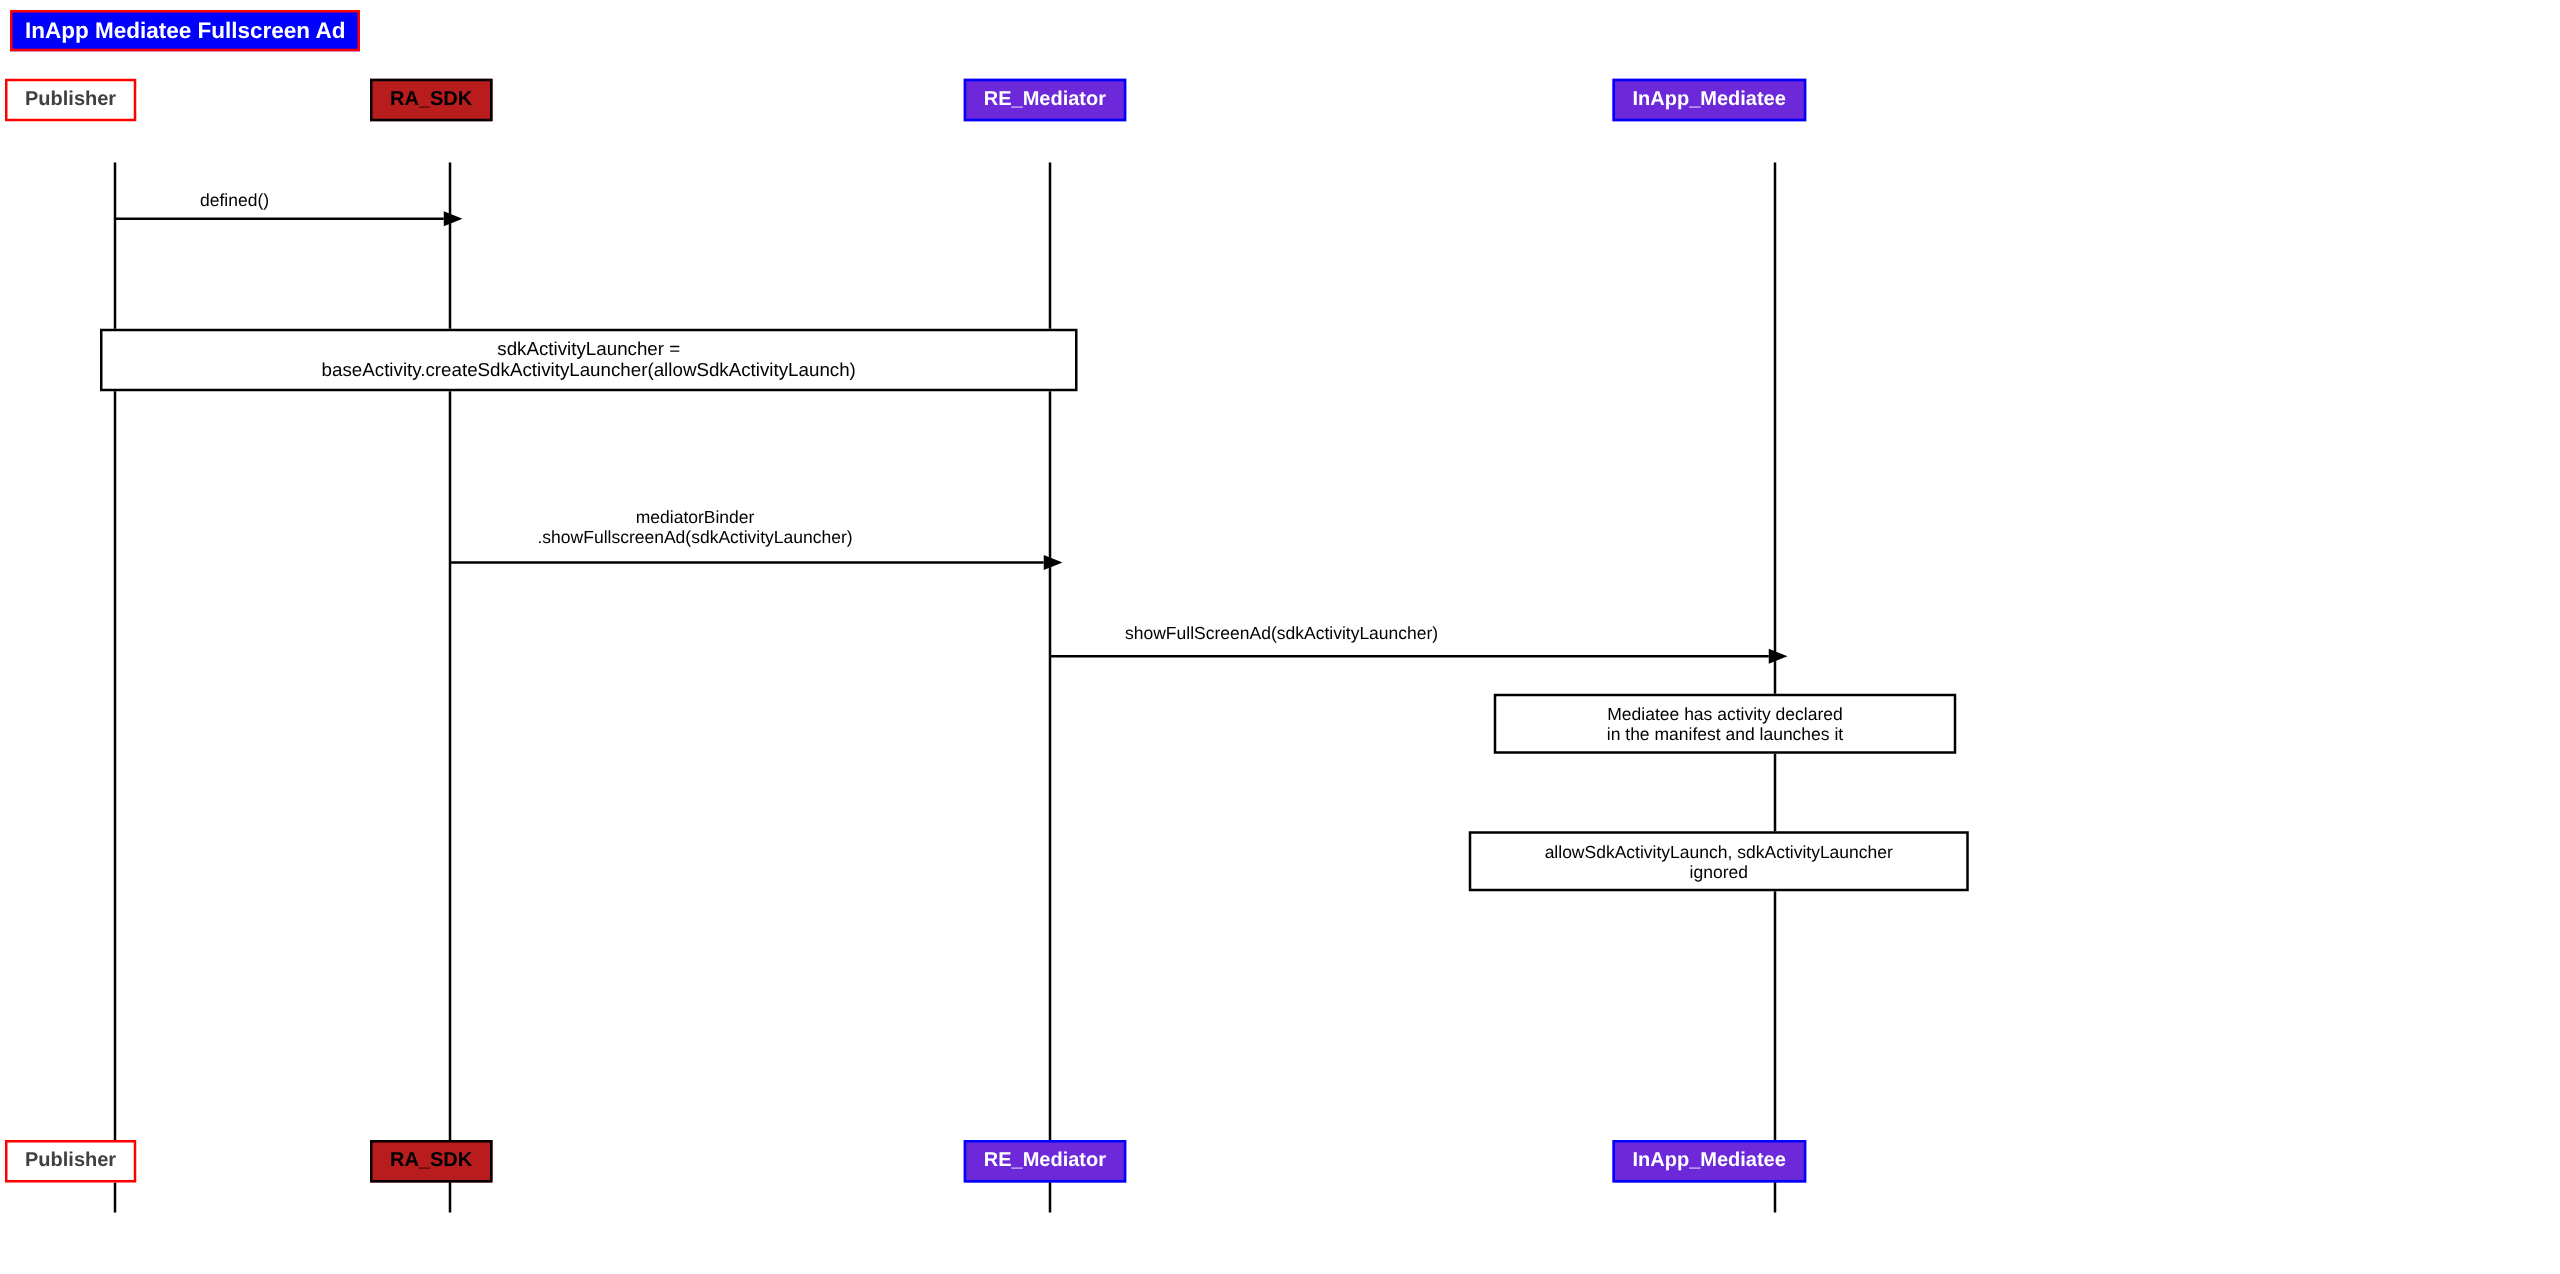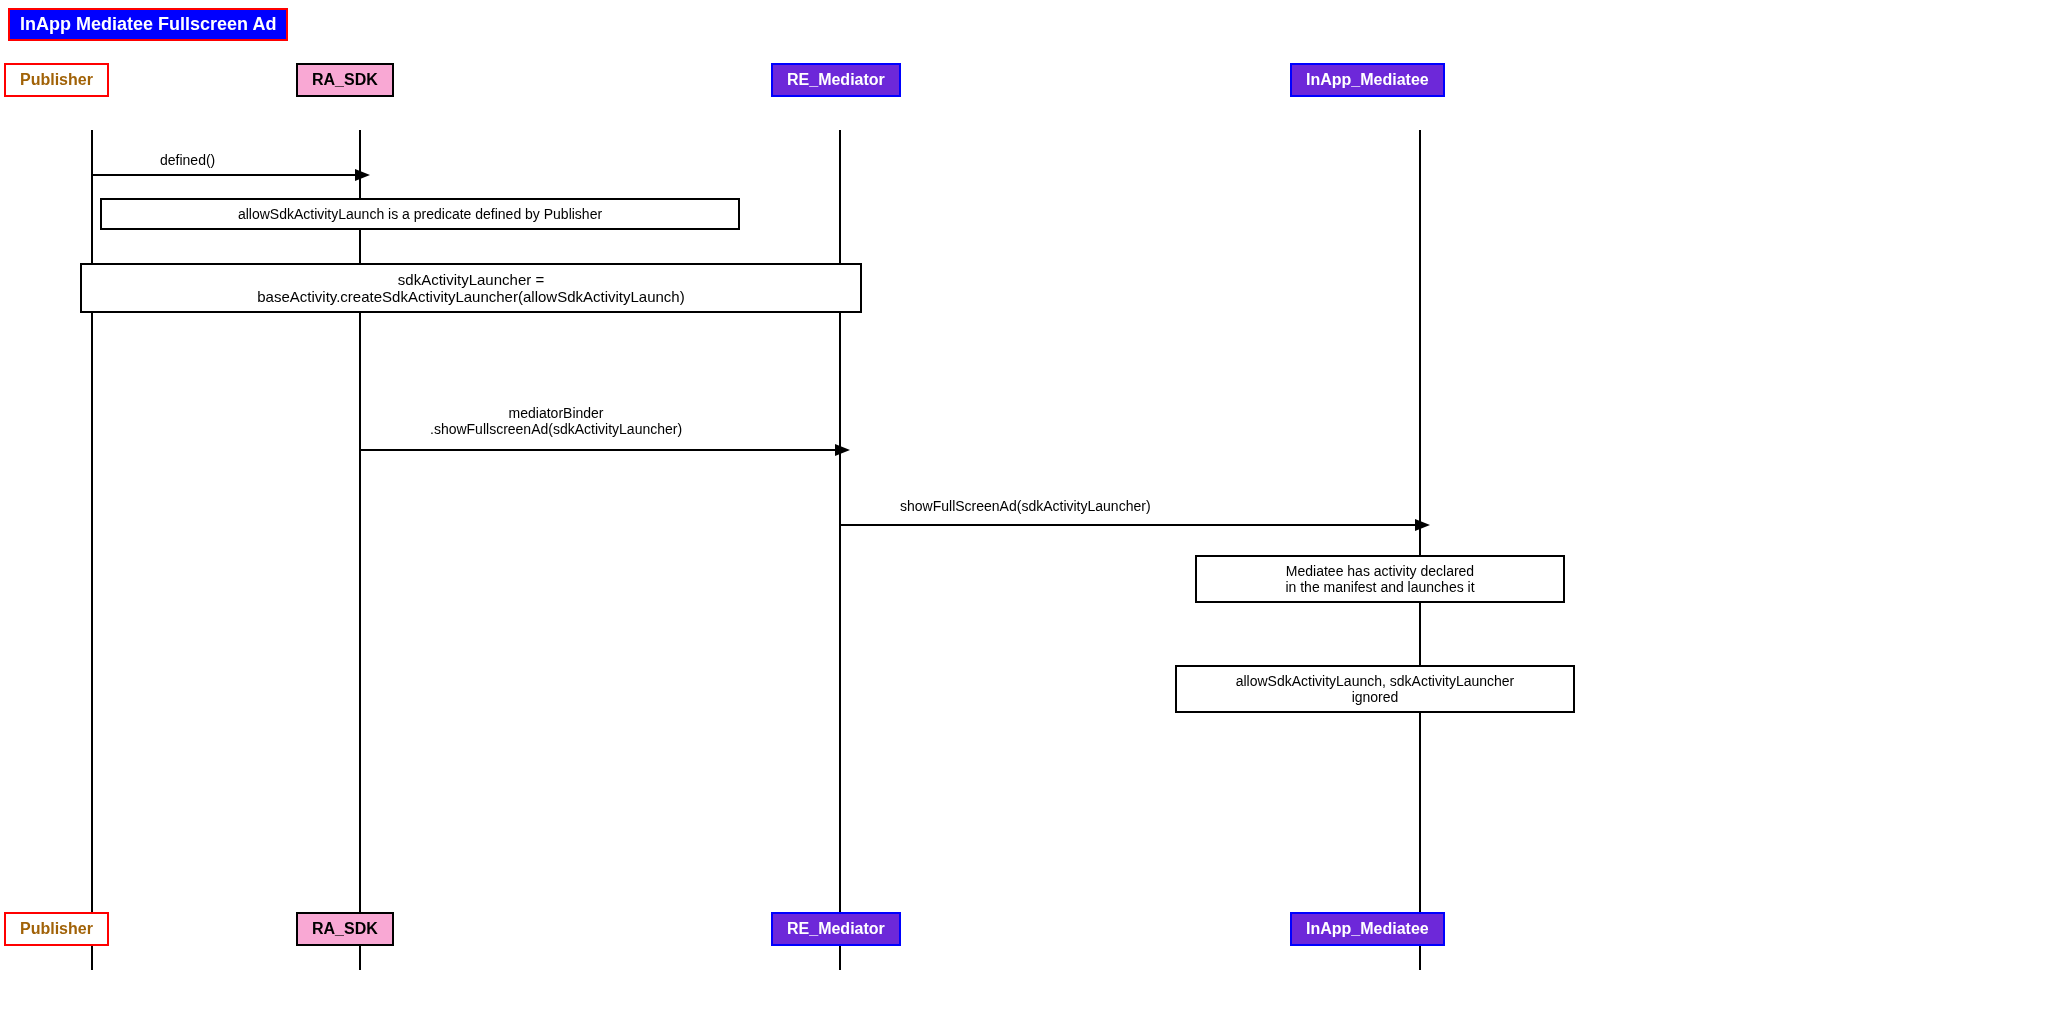--- a/index.html
+++ b/index.html
@@ -36,25 +36,25 @@
       border: 2px solid;
       font-weight: bold;
       font-size: 16px;
       padding: 6px 14px;
       text-align: center;
       white-space: nowrap;
     }
     .participant-publisher {
       border-color: red;
       background: #fff;
-      color: #a16207;
+      color: #404040;
     }
     .participant-rasdk {
       border-color: #000;
-      background: #f9a8d4;
+      background: #b91c1c;
       color: #000;
     }
     .participant-blue {
       border-color: #00f;
       background: #6d28d9;
       color: #fff;
     }
     
     .note-box {
       position: absolute;
@@ -127,23 +127,20 @@
   </div>
   <div class="participant participant-blue" style="left:771px; top:912px;">
     <span>RE_Mediator</span>
   </div>
   <div class="participant participant-blue" style="left:1290px; top:912px;">
     <span>InApp_Mediatee</span>
   </div>
 
   <div class="arrow-label" style="left:160px; top:152px;">defined()</div>
 
-  <div class="note-box" style="left:100px; top:198px; width:640px;">
-    <span>allowSdkActivityLaunch is a predicate defined by Publisher</span>
-  </div>
 
   <div class="note-box" style="left:80px; top:263px; width:782px; font-size:15px;">
     sdkActivityLauncher =<br>baseActivity.createSdkActivityLauncher(allowSdkActivityLaunch)
   </div>
 
   <div class="arrow-label" style="left:430px; top:405px; text-align:center;">
     mediatorBinder<br>.showFullscreenAd(sdkActivityLauncher)
   </div>
 
   <div class="arrow-label" style="left:900px; top:498px;">showFullScreenAd(sdkActivityLauncher)</div>

